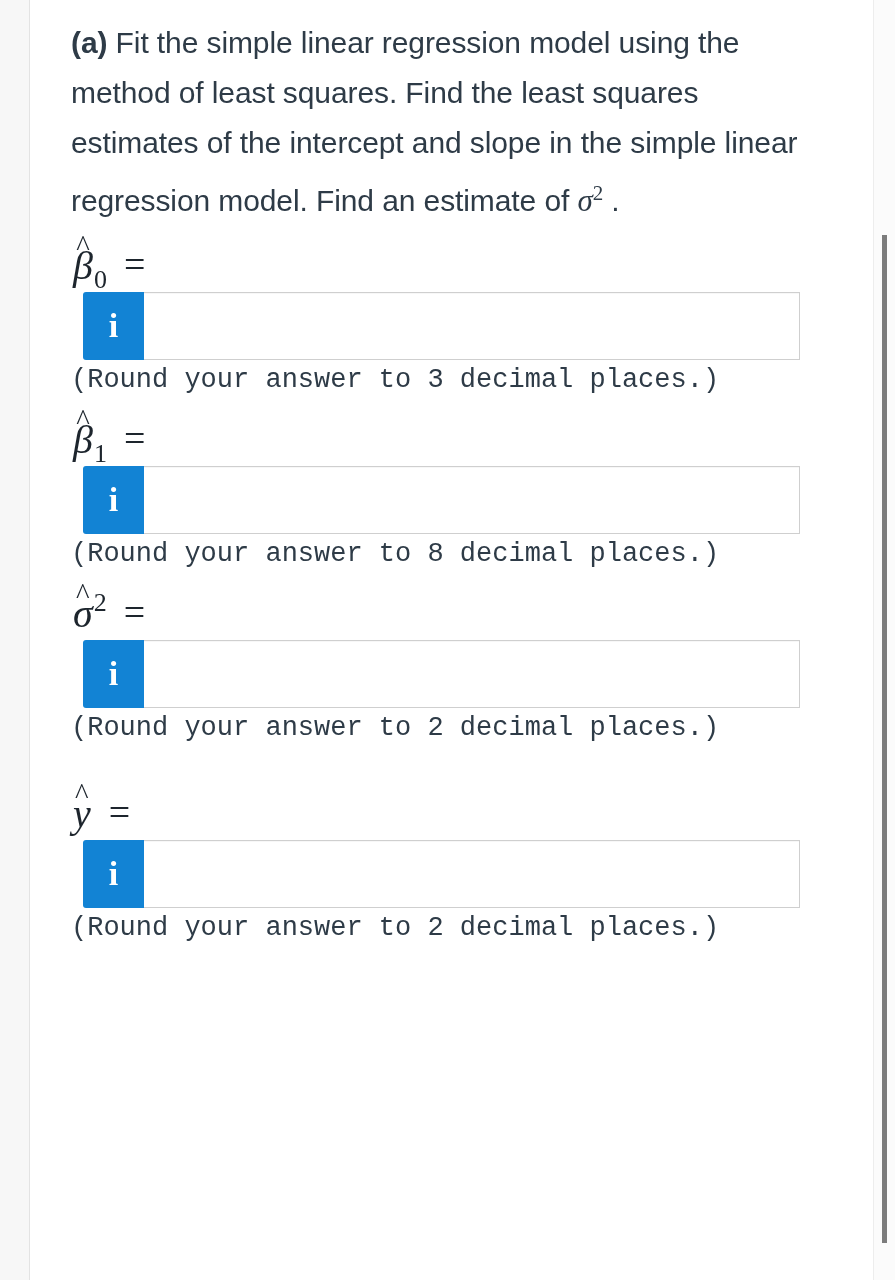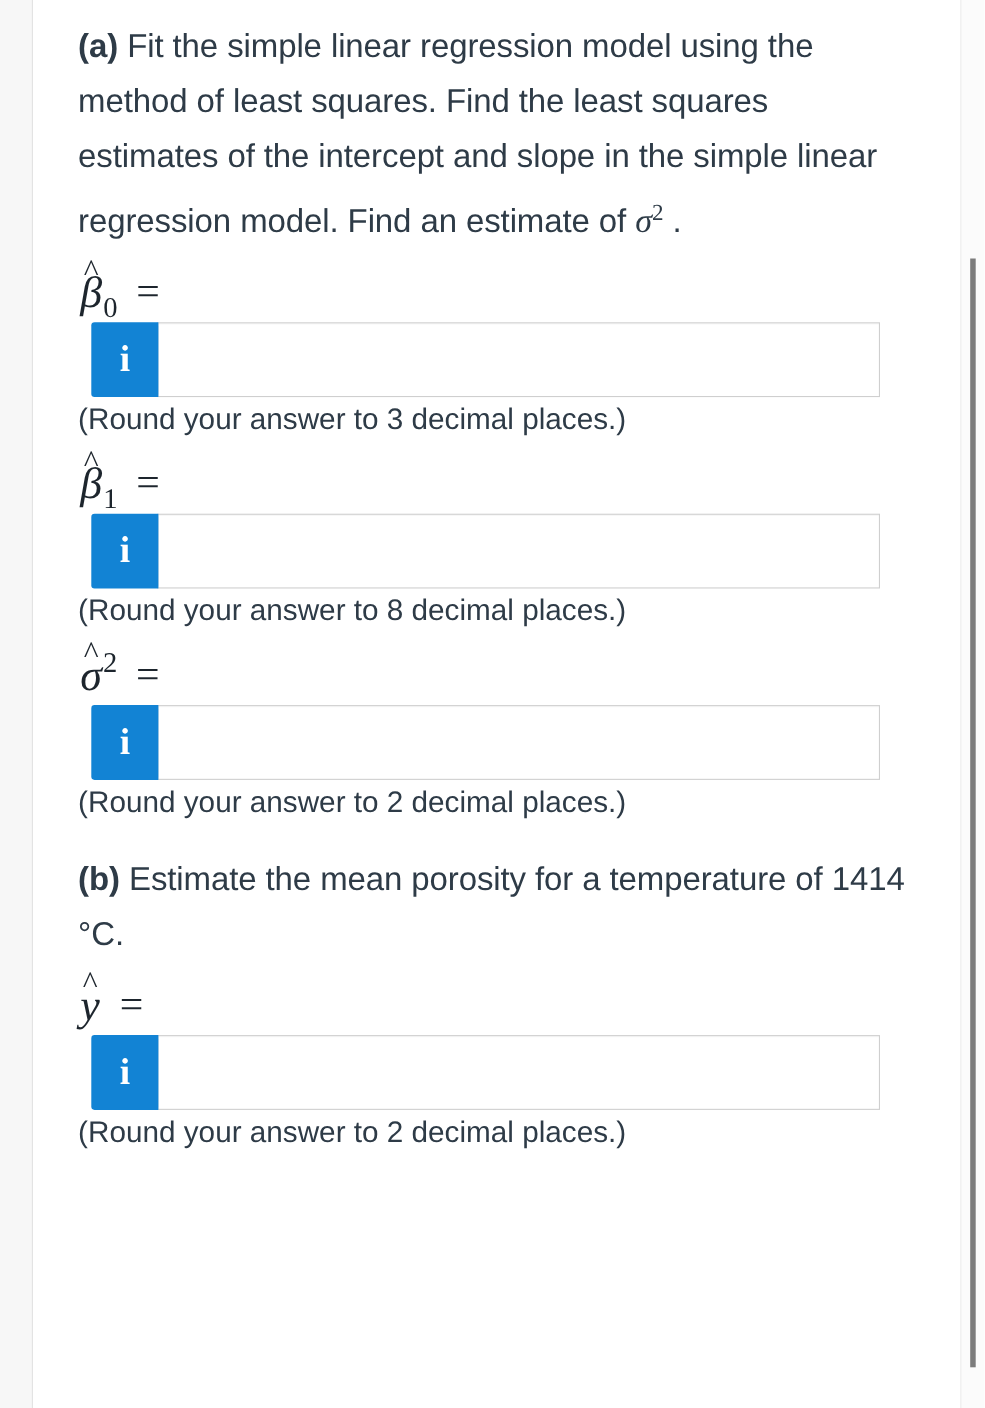--- a/index.html
+++ b/index.html
@@ -70,20 +70,21 @@
     margin: 0;
   }
   .qtext.part-a { padding-top: 18px; }
   .qtext .lbl { font-weight: bold; }
 
   .rounding {
     color: #2e3b47;
     font-size: 27px;
     line-height: 40px;
     margin: 0;
+    font-family: Liberation Mono, monospace;
   }
 
   
   .mathline {
     font-family: "Liberation Serif", serif;
     color: #1d252d;
     height: 62px;
     display: flex;
     align-items: flex-end;
     padding-left: 2px;
@@ -233,21 +234,20 @@
     <button class="info-btn">
         <span class="glyph">i</span>
       </button>
     <input class="answer-input" type="text" value="" placeholder="" style="">
   </div>
 
   <p class="rounding">(Round your answer to 2 decimal places.)</p>
 
   <div class="spacer-md"></div>
 
-  <p class="qtext"><span class="lbl">(b)</span><span> Estimate the mean porosity for a temperature of 1414 °C.</span></p>
 
   <div class="mathline">
     <span class="mrow">
       <span class="hatwrap"><span class="hat">^</span><span>y</span></span>
       <span class="eq">=</span>
     </span>
   </div>
 
   <div class="answer-row">
     <button class="info-btn">

